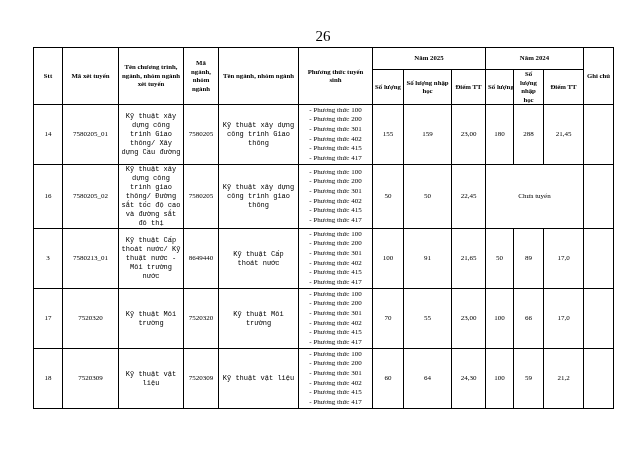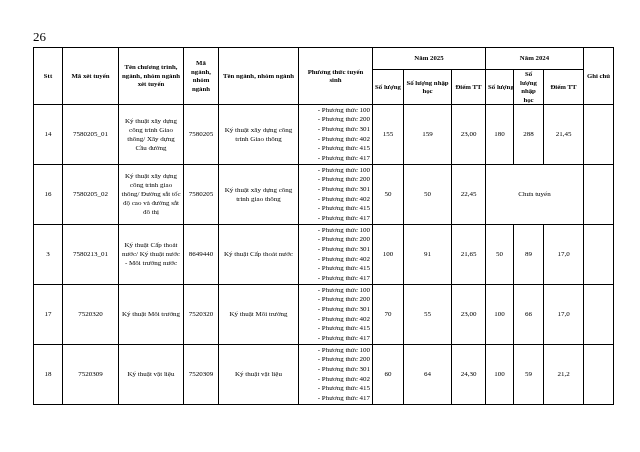--- a/index.html
+++ b/index.html
@@ -14,21 +14,22 @@
     width: 640px;
     height: 452px;
     background: #ffffff;
     overflow: hidden;
   }
   .page-number {
     position: absolute;
     top: 31px;
     left: 33px;
     width: 580px;
-    font-size: 13px;
+    text-align: center;
+    font-size: 15px;
     line-height: 11px;
   }
   table.adm {
     position: absolute;
     top: 47px;
     left: 33px;
     width: 580px;
     border-collapse: collapse;
     table-layout: fixed;
   }
@@ -43,23 +44,23 @@
     word-wrap: break-word;
   }
   table.adm th {
     font-weight: bold;
     font-size: 6.8px;
     line-height: 8.5px;
   }
   tr.hdr-top { height: 22px; }
   tr.hdr-bot { height: 25px; }
   tr.body-row { height: 60px; }
-  td.left { text-align: left; }
+  td.left { text-align: left; font-family: Liberation Mono, monospace; }
   td.pt-list { text-align: left; padding-left: 3px; }
-  td.pt-list div { white-space: nowrap; line-height: 9.6px; text-align: right; }
+  td.pt-list div { white-space: nowrap; line-height: 9.6px; }
   th.nowrap { white-space: nowrap; font-size: 6.3px; }
 </style>
 </head>
 <body>
 
 <div class="page">
 
   <div class="page-number">26</div>
 
   <table class="adm">

